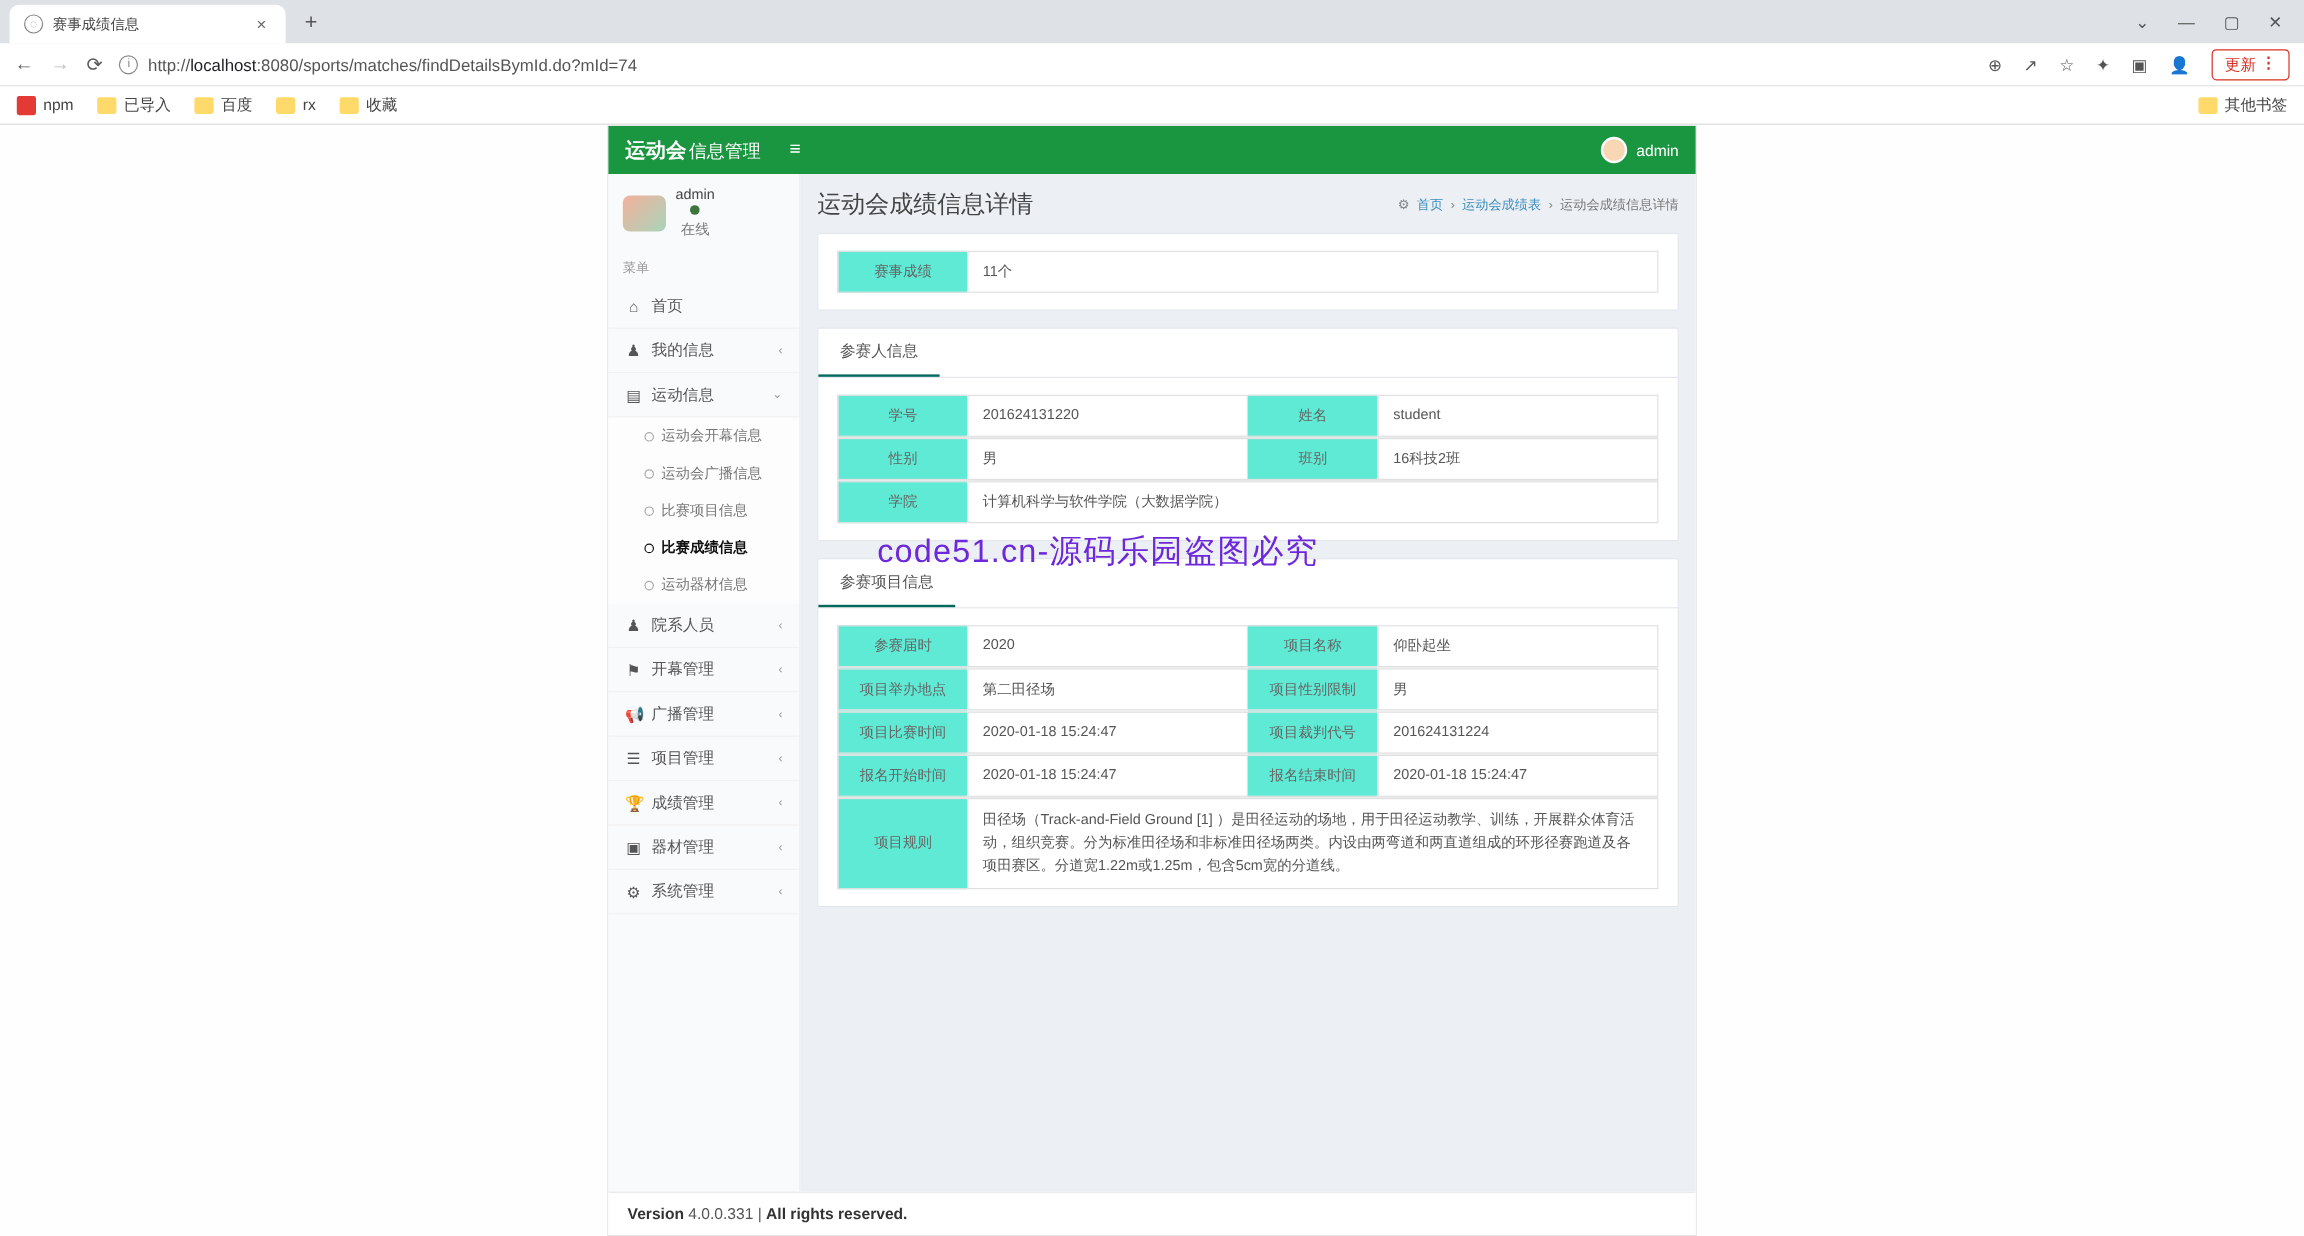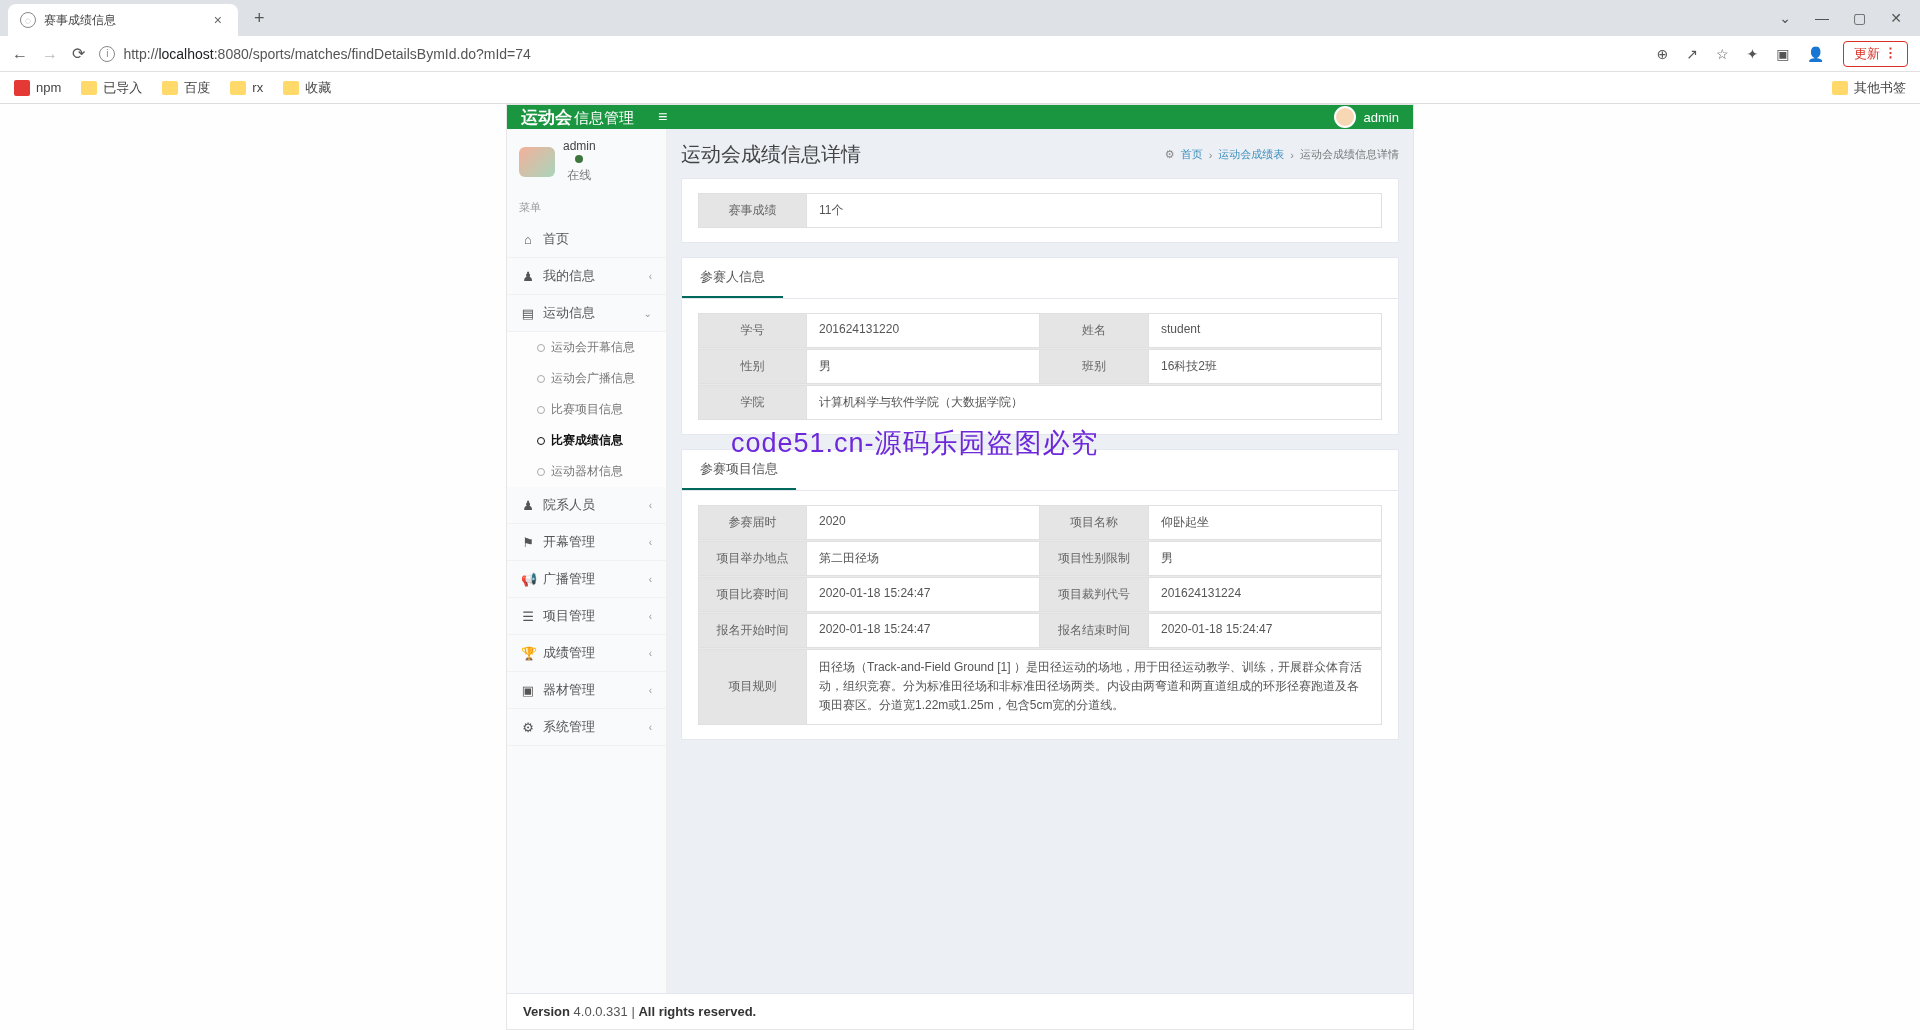--- a/index.html
+++ b/index.html
@@ -31,21 +31,21 @@
     .update-btn { border: 1px solid #d93025; color: #d93025; padding: 3px 10px; border-radius: 4px; font-size: 13px; cursor: pointer; display: flex; gap: 4px; }
     
     .bookmarks-row { height: 32px; background: #fff; display: flex; align-items: center; padding: 0 14px; border-bottom: 1px solid #ddd; gap: 20px; }
     .bookmark-item { display: flex; align-items: center; gap: 6px; font-size: 13px; color: #444; cursor: pointer; }
     .bi-icon-red { width: 16px; height: 16px; background: #e53935; border-radius: 2px; }
     .bi-icon-folder { width: 16px; height: 14px; background: #ffd96a; border-radius: 2px; }
     .other-bm { margin-left: auto; }
     
     
     .app-container { width: 908px; margin: 0 auto; min-height: calc(100vh - 104px); border: 1px solid #e6e6e6; display: flex; flex-direction: column; background: #fff; }
-    .app-header { height: 24px; background: #1a9641; display: flex; align-items: center; padding: 0 14px; }
+    .app-header { height: 40px; background: #1a9641; display: flex; align-items: center; padding: 0 14px; }
     .app-logo { display: flex; align-items: baseline; gap: 2px; }
     .logo-bold { color: #fff; font-weight: bold; font-size: 17px; }
     .logo-light { color: #fff; font-size: 15px; }
     .ham-btn { color: #fff; margin-left: 24px; cursor: pointer; font-size: 16px; }
     .header-right { margin-left: auto; display: flex; align-items: center; gap: 8px; }
     .avatar-sm { width: 22px; height: 22px; background: #f8d7b4; border-radius: 50%; border: 2px solid #fff; }
     .header-user { color: #fff; font-size: 13px; }
     
     .app-body { flex: 1; display: flex; }
     .sidebar { width: 160px; background: #f9fafc; border-right: 1px solid #eee; }
@@ -74,21 +74,21 @@
     .bc-active { color: #777; }
     
     .panel { background: #fff; border: 1px solid #e4e7ed; border-radius: 2px; margin-bottom: 14px; }
     .panel-tabs { border-bottom: 1px solid #e4e7ed; }
     .panel-tab { display: inline-block; padding: 10px 18px; font-size: 13px; color: #555; border-bottom: 2px solid #00695c; }
     .panel-body { padding: 14px 16px; }
     
     .form-row { display: flex; gap: 0; margin-bottom: 0; }
     .form-row + .form-row { border-top: 1px solid #e9e9e9; }
     .form-group { flex: 1; display: flex; align-items: stretch; }
-    .form-label { width: 108px; background: #e5e5e5; padding: 8px 10px; font-size: 12px; color: #666; text-align: center; border: 1px solid #e0e0e0; border-right: none; }
+    .form-label { width: 108px; background: #5eead4; padding: 8px 10px; font-size: 12px; color: #666; text-align: center; border: 1px solid #e0e0e0; border-right: none; }
     .form-value { flex: 1; padding: 8px 12px; font-size: 12px; color: #555; border: 1px solid #e0e0e0; background: #fff; }
     .form-group + .form-group .form-label { border-left: none; }
     .rules-value { line-height: 1.6; }
     
     .watermark { position: absolute; top: 296px; left: 64px; font-size: 27px; color: #6d28d9; font-weight: 500; pointer-events: none; z-index: 100; letter-spacing: 1px; }
     
     .footer { padding: 10px 16px; border-top: 1px solid #e4e7ed; font-size: 13px; color: #555; background: #fff; }
     .footer strong { color: #333; }
   </style>
 </head>

